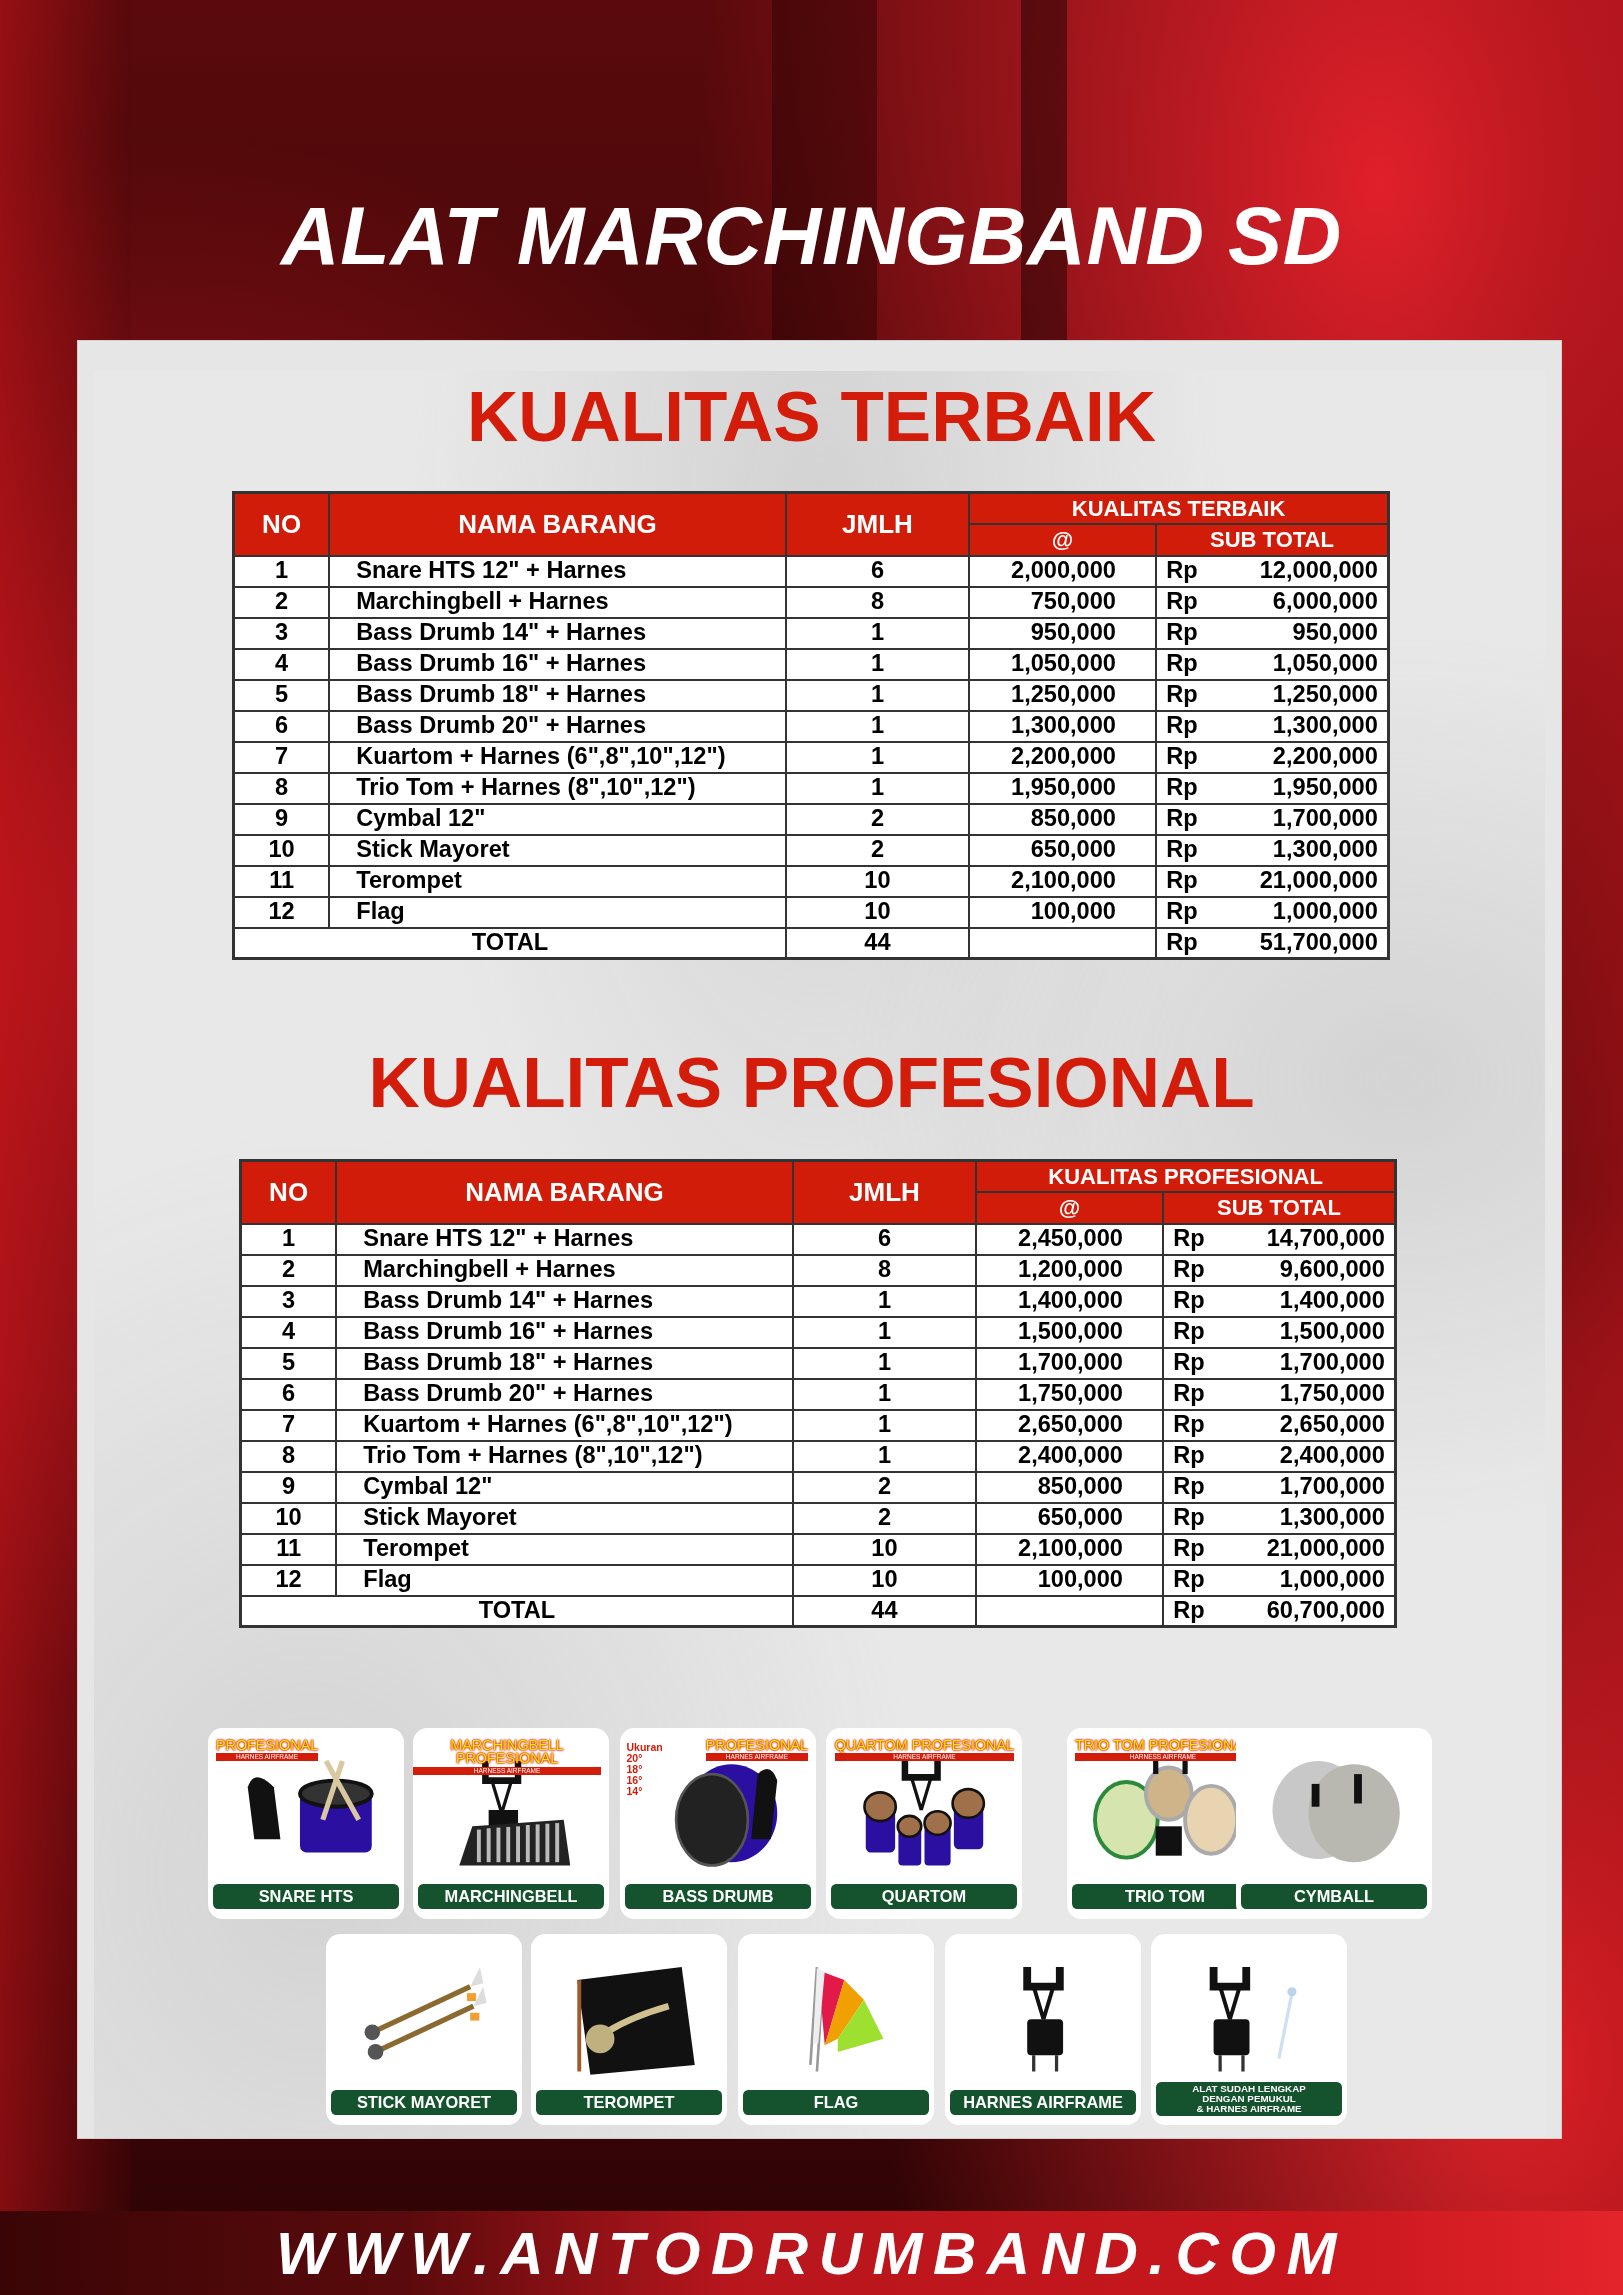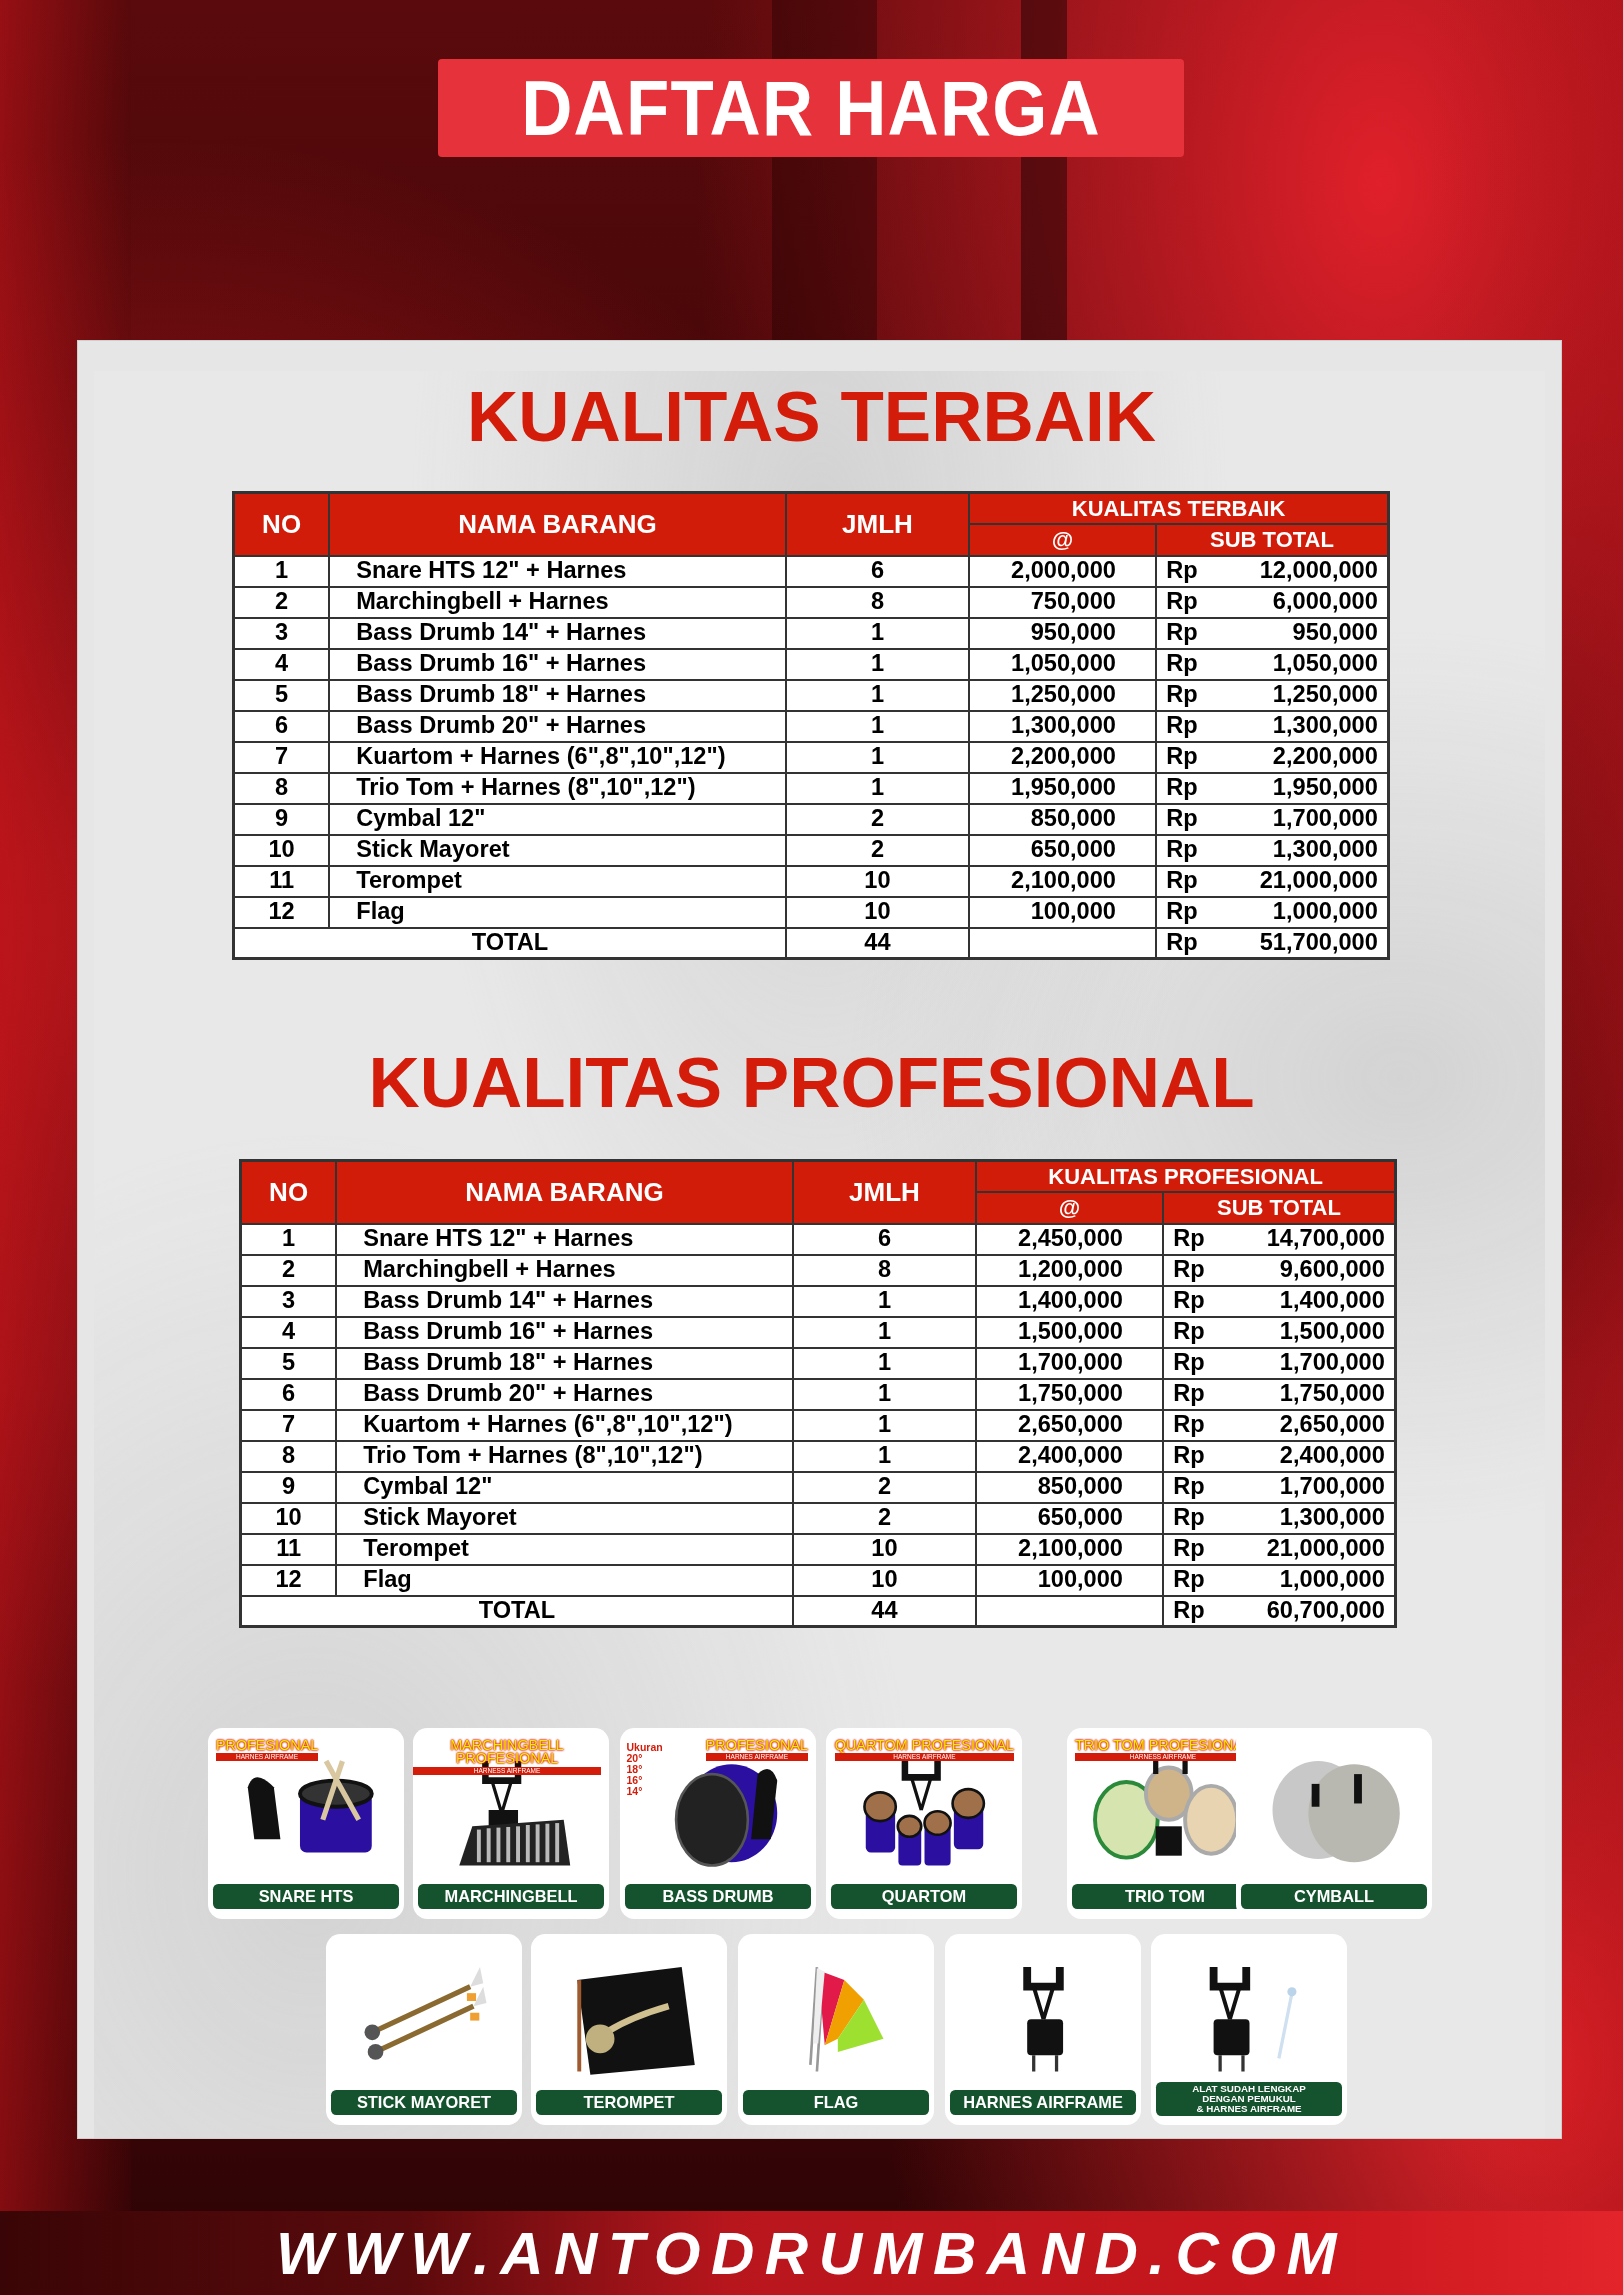--- a/index.html
+++ b/index.html
@@ -117,23 +117,21 @@
 </style>
 </head>
 <body>
 
 <div class="bg-stripe bg-s1"></div>
 <div class="bg-stripe bg-s2"></div>
 <div class="bg-stripe bg-s3"></div>
 <div class="bg-stripe bg-s4"></div>
 
 <div class="header">
-  <div class="title-badge">
-    <span>DAFTAR HARGA</span>
-  </div>
+  <div class="subtitle">ALAT MARCHINGBAND SD</div>
 </div>
 
 <div class="panel">
   <div class="panel-inner"></div>
 </div>
 
 <div class="section-title st-1">KUALITAS TERBAIK</div>
 
 <table class="price tbl-1">
   <thead>

